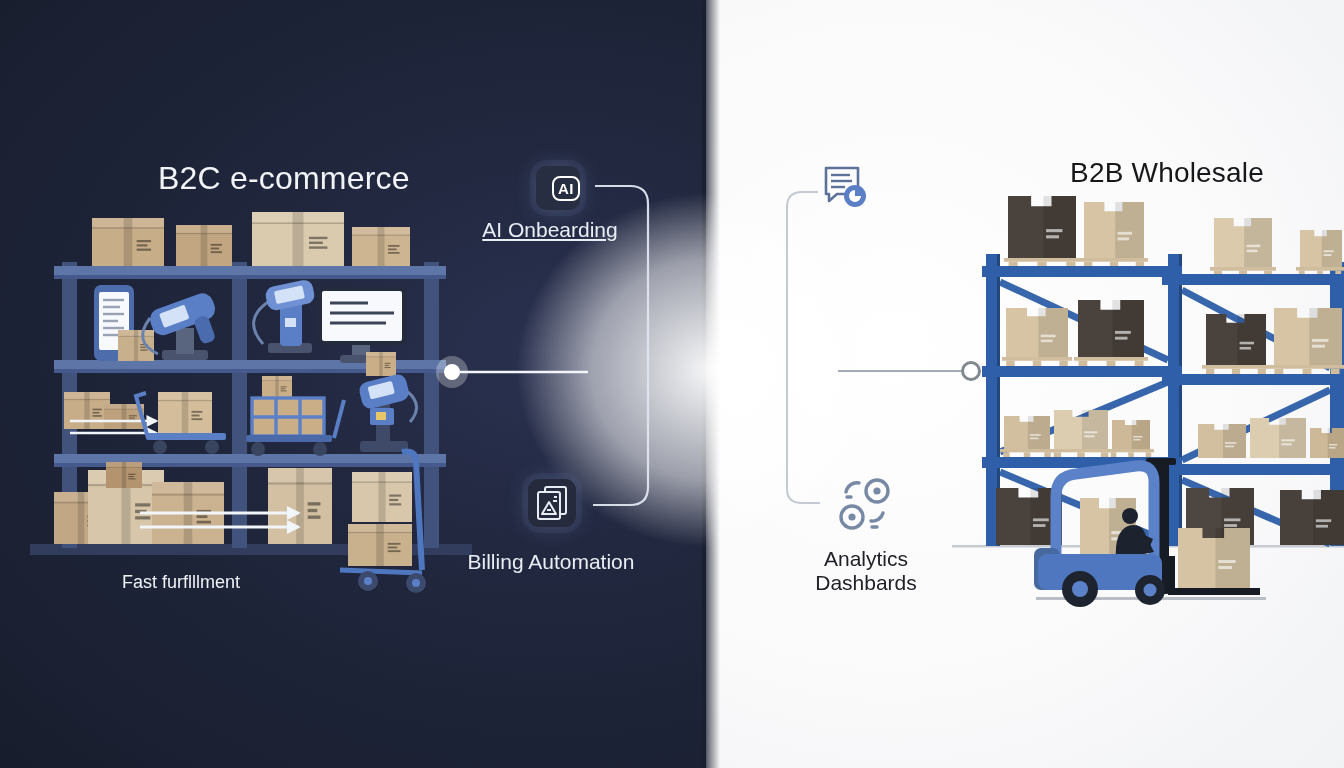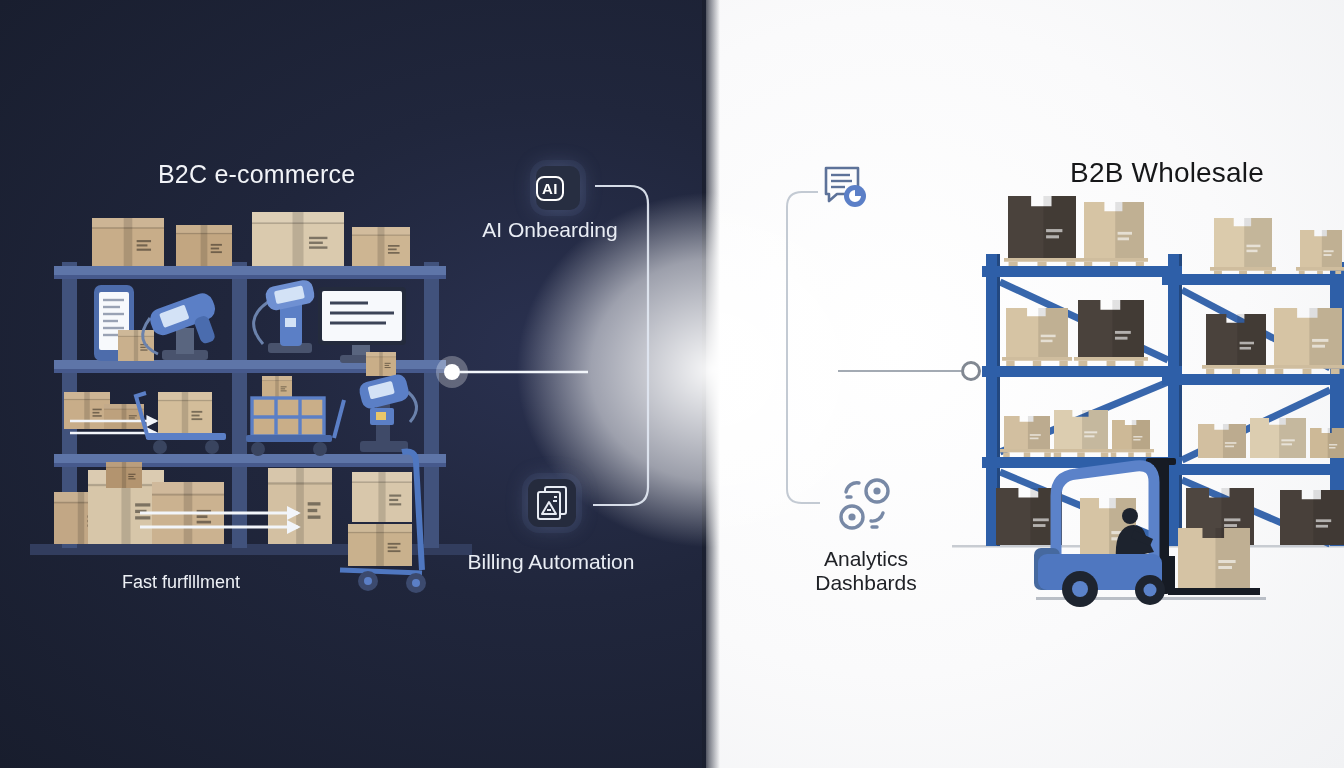--- a/index.html
+++ b/index.html
@@ -26,38 +26,38 @@
     background:radial-gradient(closest-side, rgba(255,255,255,.97) 0%, rgba(255,255,255,.55) 46%, rgba(255,255,255,0) 74%);
   }
   .center-box{
     position:absolute;left:588px;top:294px;width:250px;height:142px;
     background:#fff;border:1px solid #ccd2db;border-radius:18px;
     box-shadow:0 0 34px 10px rgba(255,255,255,.9), 0 2px 10px rgba(40,50,80,.10);
     display:flex;flex-direction:column;align-items:center;justify-content:center;
     color:#101114;font-size:29px;font-weight:600;line-height:35px;text-align:center;
   }
   .title-left{
-    position:absolute;left:158px;top:160px;color:#f1f3f7;font-size:25px;font-weight:500;letter-spacing:.2px;
+    position:absolute;left:158px;top:160px;color:#f1f3f7;font-size:32px;font-weight:500;letter-spacing:.2px;
   }
   .title-right{
     position:absolute;left:1070px;top:157px;color:#161719;font-size:28px;font-weight:500;letter-spacing:.2px;
   }
   .caption-left{
     position:absolute;left:122px;top:572px;color:#eef1f6;font-size:18px;font-weight:500;
   }
   .feat-label{position:absolute;font-size:21px;text-align:center;line-height:24px;}
   .feat-label.dark-side{color:#e9edf4;}
   .feat-label.light-side{color:#202227;}
-  .lbl-ai{left:460px;top:218px;width:180px;}
+  .lbl-ai{left:460px;top:218px;width:180px;text-decoration:underline;}
   .lbl-billing{left:466px;top:538px;width:170px;margin-top:12px;}
   .lbl-parcel{left:768px;top:223px;width:180px;}
   .lbl-analytics{left:776px;top:547px;width:180px;}
   .ai-icon{
     position:absolute;left:536px;top:166px;width:44px;height:44px;border-radius:10px;
-    background:#272e41;display:flex;align-items:center;justify-content:flex-start;
+    background:#272e41;display:flex;align-items:center;justify-content:flex-end;
     box-shadow:0 0 0 6px rgba(110,130,180,.10), 0 0 22px rgba(140,160,210,.30);
   }
   .ai-icon span{
     border:2.5px solid #fff;border-radius:8px;padding:3px 4px;color:#fff;
     font-size:15px;font-weight:bold;line-height:1;letter-spacing:.5px;
   }
   .billing-icon{
     position:absolute;left:528px;top:479px;width:48px;height:48px;border-radius:11px;
     background:#252b3d;display:flex;align-items:center;justify-content:center;
     box-shadow:0 0 0 6px rgba(110,130,180,.10), 0 0 22px rgba(140,160,210,.28);

